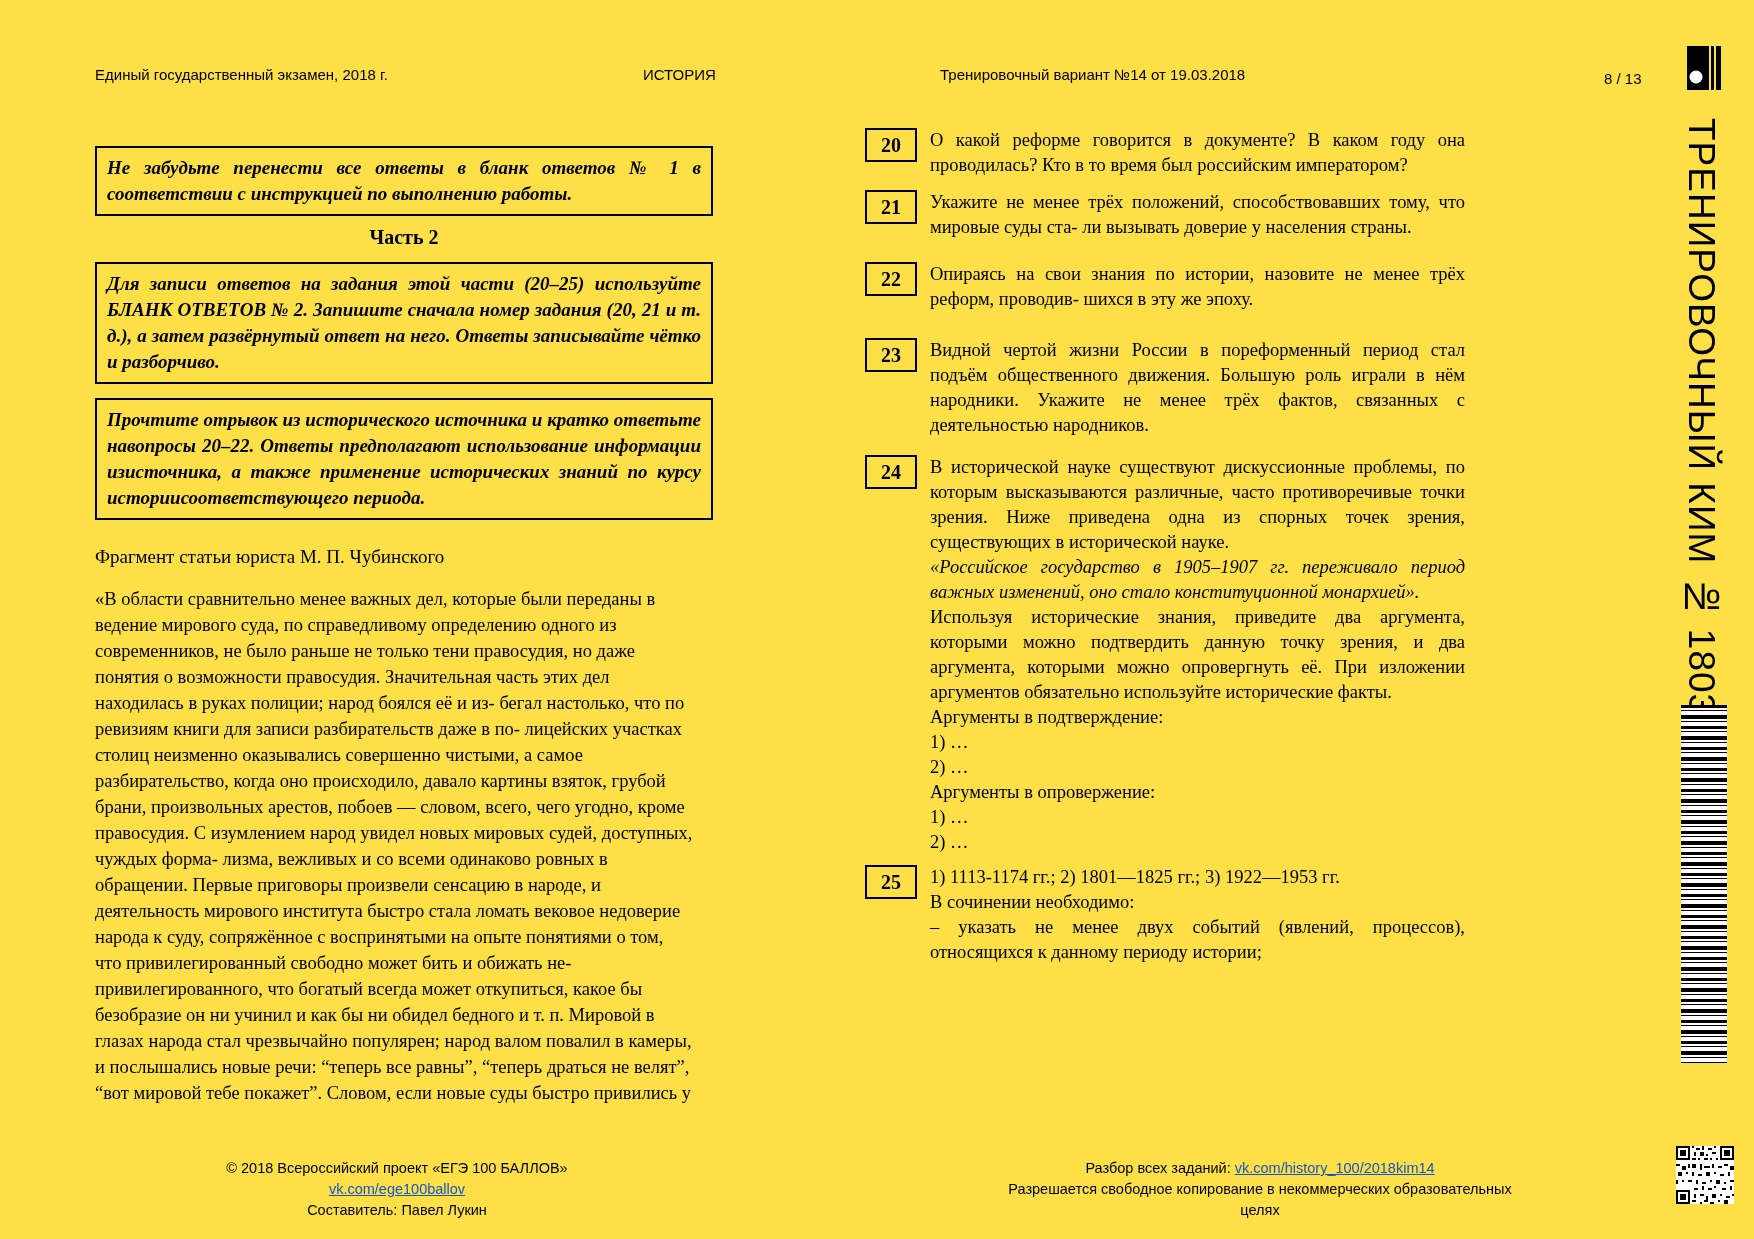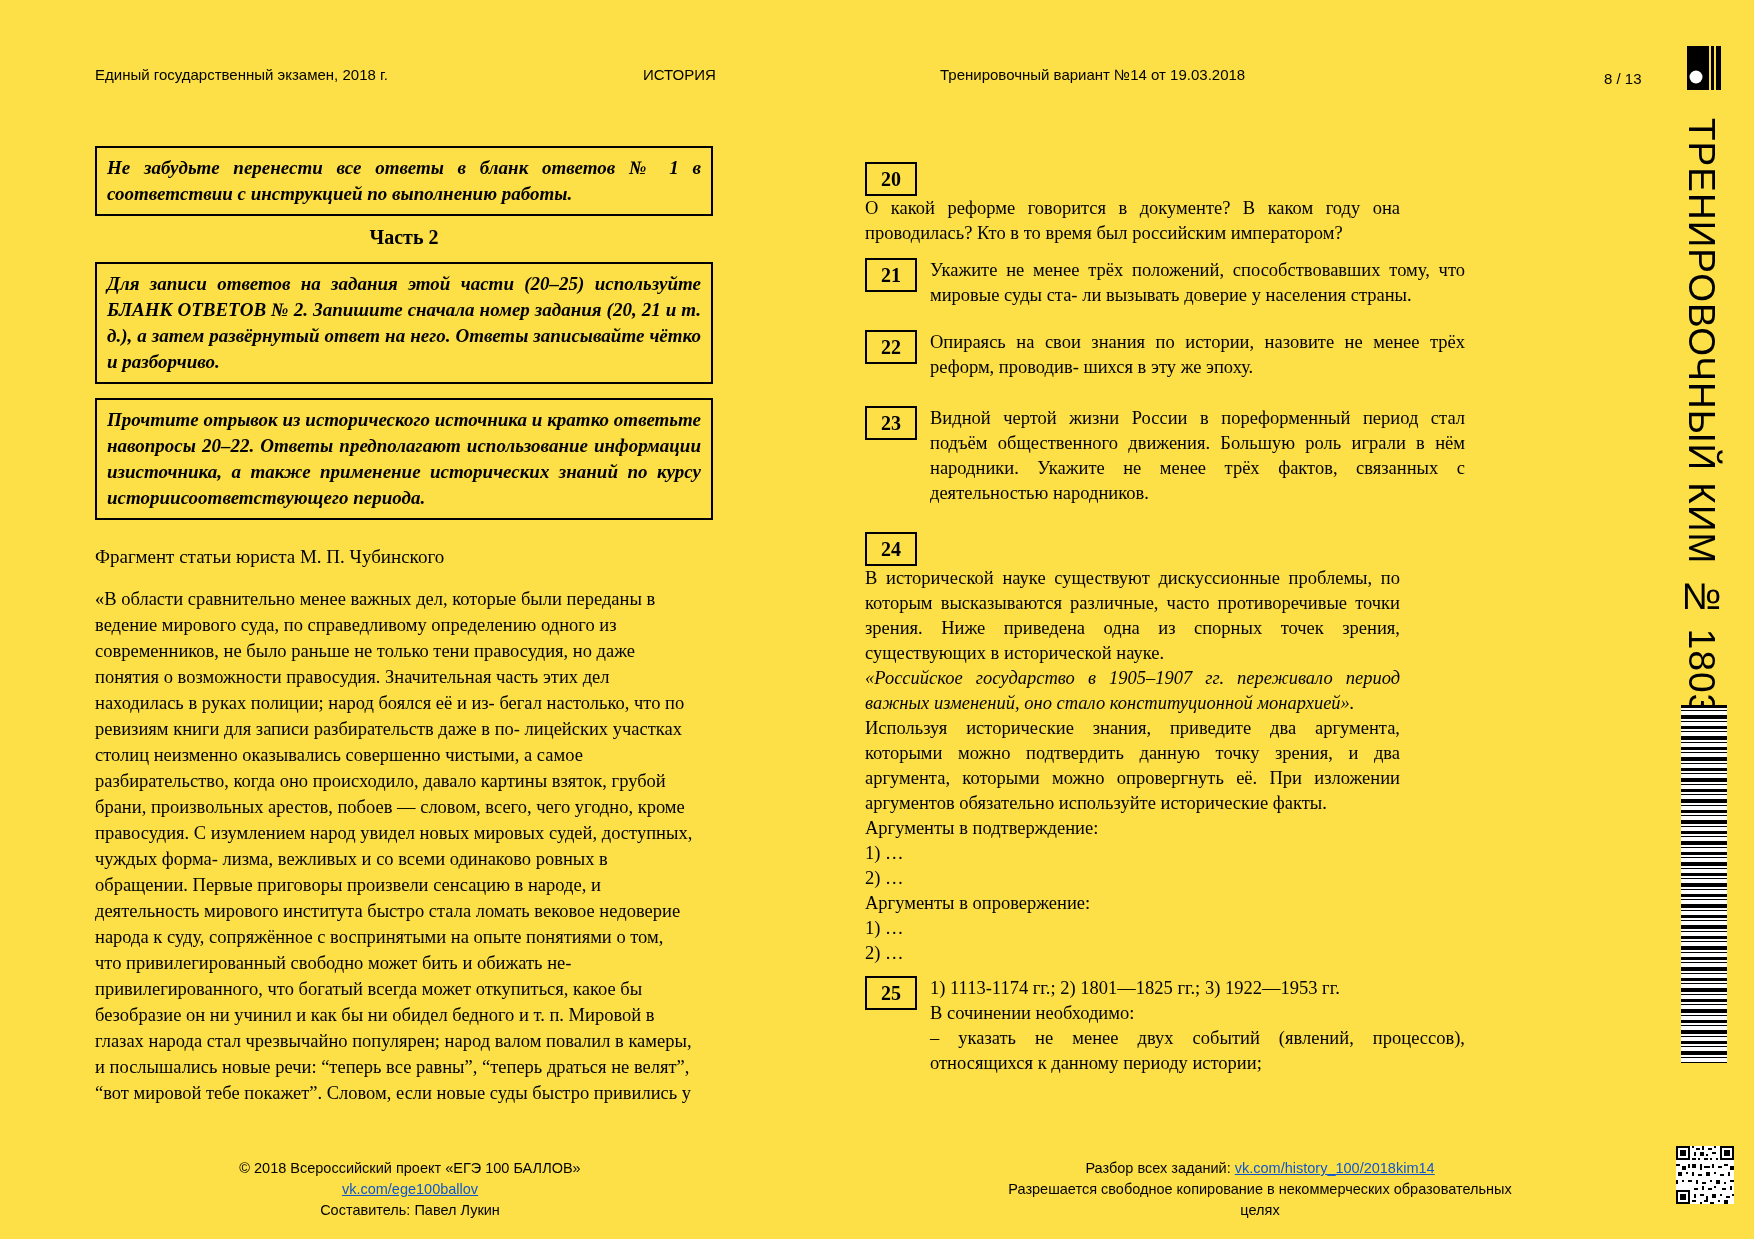--- a/index.html
+++ b/index.html
@@ -22,22 +22,22 @@
   .part-title{text-align:center;font-weight:bold;font-size:20px;margin-top:8px;}
   .notice-2{margin-top:12px;}
   .notice-3{margin-top:14px;}
   .source-caption{margin-top:24px;}
   .source-text{margin-top:16px;white-space:pre-wrap;font-size:18.5px;line-height:26px;}
 
   
   .right-col{position:absolute;left:865px;top:128px;width:602px;font-size:18.5px;line-height:25px;}
   .cont-para{margin-left:65px;width:535px;text-align:justify;}
   .q-row{display:flex;align-items:flex-start;}
-  .q20{margin-top:34px;flex-direction:column;} .q21{margin-top:12px;} .q22{margin-top:22px;}
-  .q23{margin-top:26px;} .q24{margin-top:26px;flex-direction:column;} .q25{margin-top:10px;}
+  .q20{} .q21{margin-top:12px;} .q22{margin-top:22px;}
+  .q23{margin-top:26px;} .q24{margin-top:17px;} .q25{margin-top:10px;}
   .q-num{flex:0 0 auto;box-sizing:border-box;width:52px;height:34px;border:2px solid #000;
          font-weight:bold;font-size:20px;display:flex;align-items:center;justify-content:center;
          margin-right:13px;}
   .q-text{width:535px;text-align:justify;}
   .q-text p{margin:0;}
   .quote-line{font-style:italic;}
   .u{text-decoration:underline;}
 
   
   .kim-strip{position:absolute;left:1680px;top:118px;writing-mode:vertical-rl;
@@ -45,21 +45,21 @@
              letter-spacing:1px;white-space:nowrap;}
   .barcode{position:absolute;left:1681px;top:705px;width:46px;height:358px;
            background:repeating-linear-gradient(to bottom,
              #000 0 3px,#fff 3px 5px,#000 5px 6px,#fff 6px 10px,
              #000 10px 14px,#fff 14px 16px,#000 16px 17px,#fff 17px 21px);}
   .qr{position:absolute;left:1676px;top:1146px;}
 
   
   .footer-block{position:absolute;top:1158px;font-family:"Liberation Sans","DejaVu Sans",sans-serif;
                 font-size:14.5px;line-height:21px;text-align:center;}
-  .footer-left{left:195px;width:430px;}
+  .footer-left{left:182px;width:430px;}
   .footer-right{left:1000px;width:520px;}
   .link{color:#1155cc;text-decoration:underline;cursor:pointer;}
 </style>
 </head>
 <body>
 
 <div class="page">
 
   <div class="hdr hdr-exam">Единый государственный экзамен, 2018 г.</div>
   <div class="hdr hdr-subject">ИСТОРИЯ</div>

